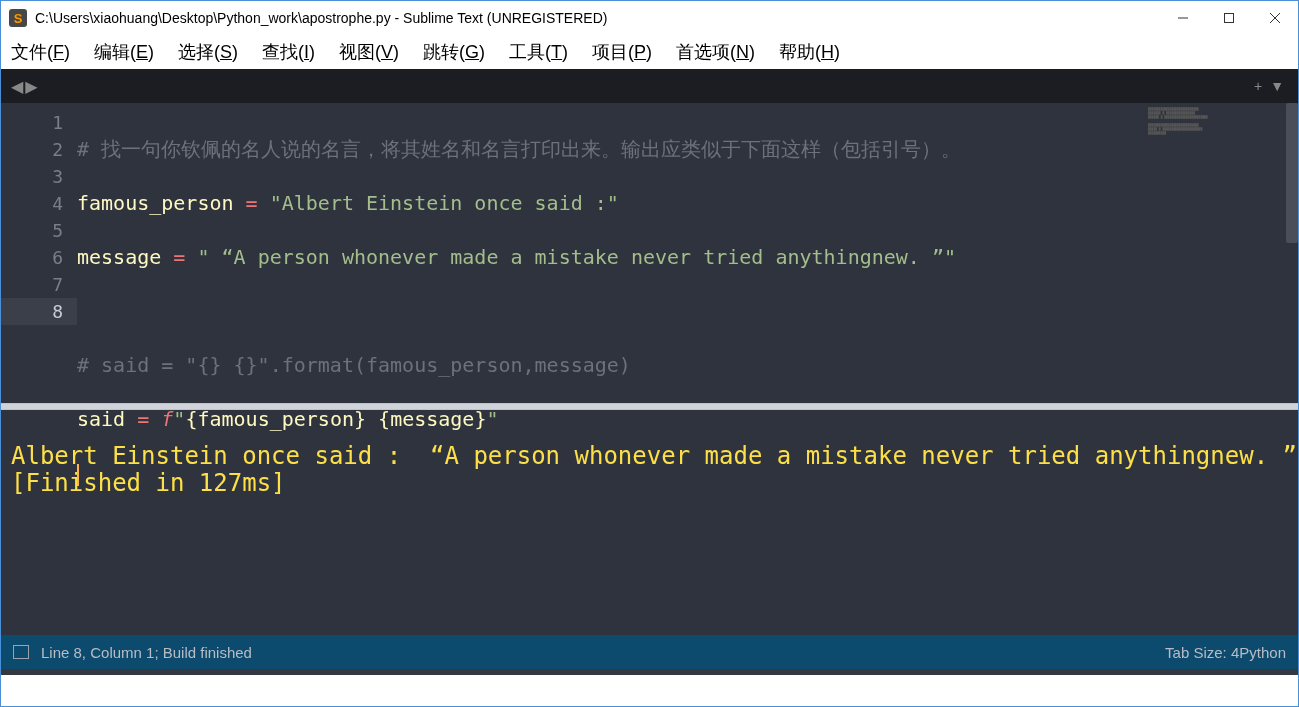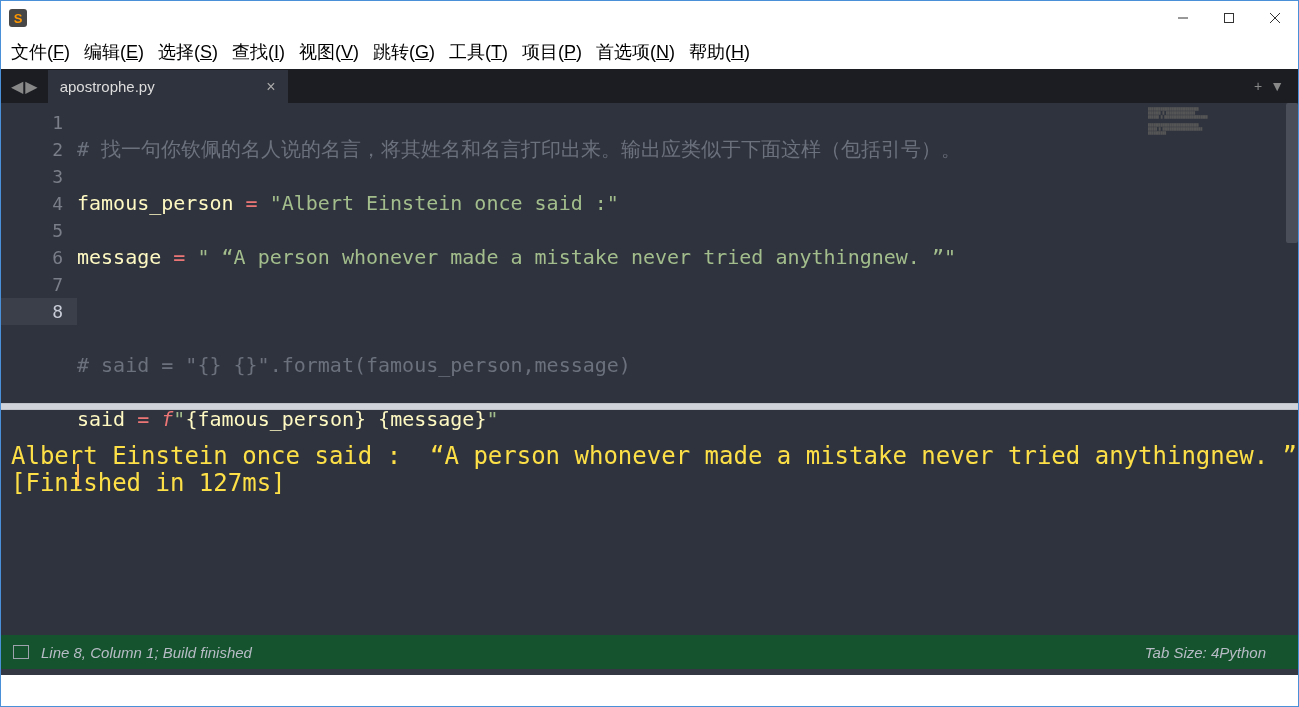--- a/index.html
+++ b/index.html
@@ -32,21 +32,21 @@
     width:46px;height:34px;
     display:flex;align-items:center;justify-content:center;
     color:#000;font-size:12px;
   }
   .winbtn svg{ stroke:#333;fill:none;stroke-width:1; }
   
   .menubar{
     height:34px;
     display:flex;align-items:center;
     padding:0 10px;
-    gap:14px;
+    gap:24px;
     font-size:18px;
     color:#000;
   }
   .menubar span u{ text-decoration:underline; }
   
   .tabrow{
     height:34px;
     background:#1b1d23;
     display:flex;align-items:stretch;
     padding-left:10px;
@@ -135,43 +135,43 @@
     color:#fde047;
     font-family:Consolas,Menlo,monospace;
     font-size:24px;
     line-height:27px;
     padding:6px 10px;
     white-space:pre;
   }
   
   .statusbar{
     height:34px;
-    background:#14532d;
+    background:#0c4a6e;
     color:#b8bcc6;
     display:flex;align-items:center;
     padding:0 12px;
     font-size:15px;
-    font-style:italic;
   }
   .panelIcon{
     width:16px;height:14px;border:1px solid #9ea2ac;margin-right:12px;
   }
   .status-right{
     margin-left:auto;display:flex;
   }
-  .status-right span:last-child{ margin-right:20px; }
+  .status-right span:last-child{ }
   .footer{
     height:6px;background:#343842;
   }
 </style>
 </head>
 <body>
 
 <div class="titlebar">
   <div class="app-icon">S</div>
+  <div class="title-text">C:\Users\xiaohuang\Desktop\Python_work\apostrophe.py - Sublime Text (UNREGISTERED)</div>
   <div class="winctrls">
     <div class="winbtn">
       <svg width="12" height="12">
           <line x1="1" y1="6" x2="11" y2="6"></line>
         </svg>
     </div>
     <div class="winbtn">
       <svg width="12" height="12">
           <rect x="1.5" y="1.5" width="9" height="9"></rect>
         </svg>
@@ -196,24 +196,20 @@
   <span><span>项目</span>(<u>P</u>)</span>
   <span><span>首选项</span>(<u>N</u>)</span>
   <span><span>帮助</span>(<u>H</u>)</span>
 </div>
 
 <div class="tabrow">
   <div class="navarrows">
     <span>◀</span>
     <span>▶</span>
   </div>
-  <div class="tab">
-    <span>apostrophe.py</span>
-    <span class="close">×</span>
-  </div>
   <div class="spacer"></div>
   <div class="tab-right">
     <span>+</span>
     <span>▼</span>
   </div>
 </div>
 
 <div class="editor-wrap">
   <div class="gutter">
     <div>1</div>

